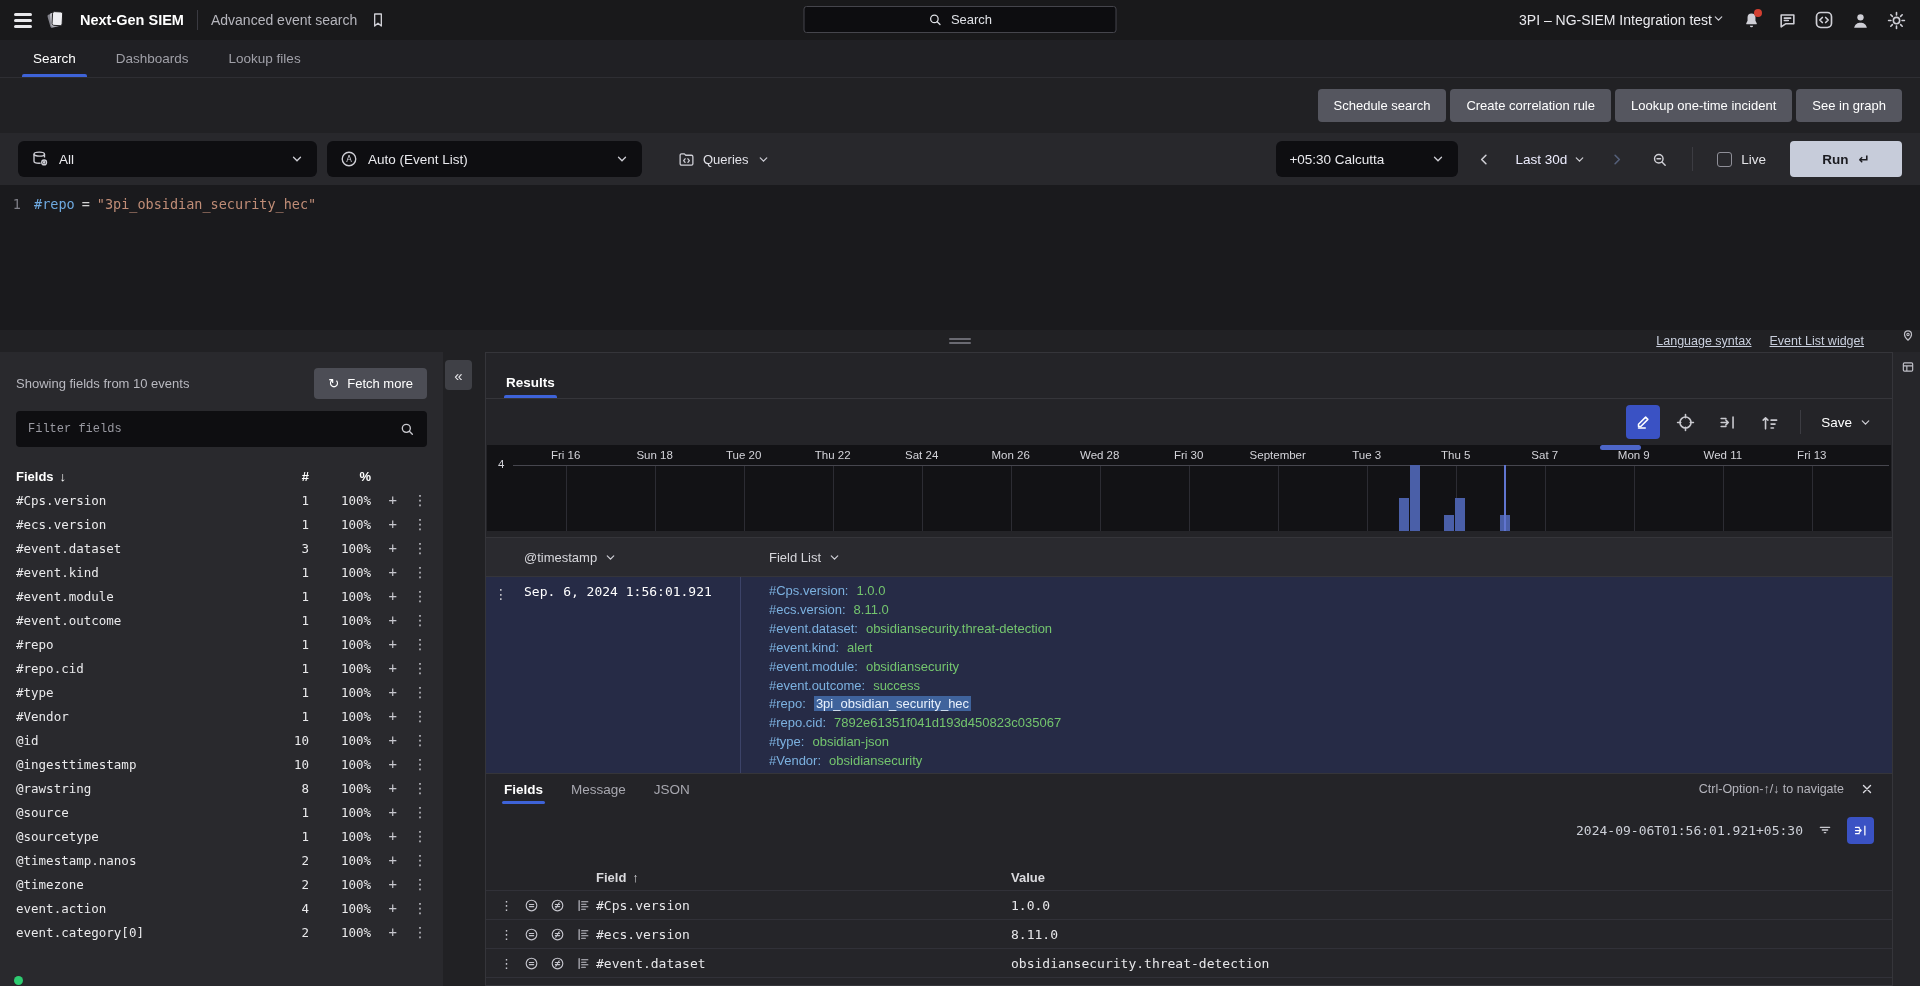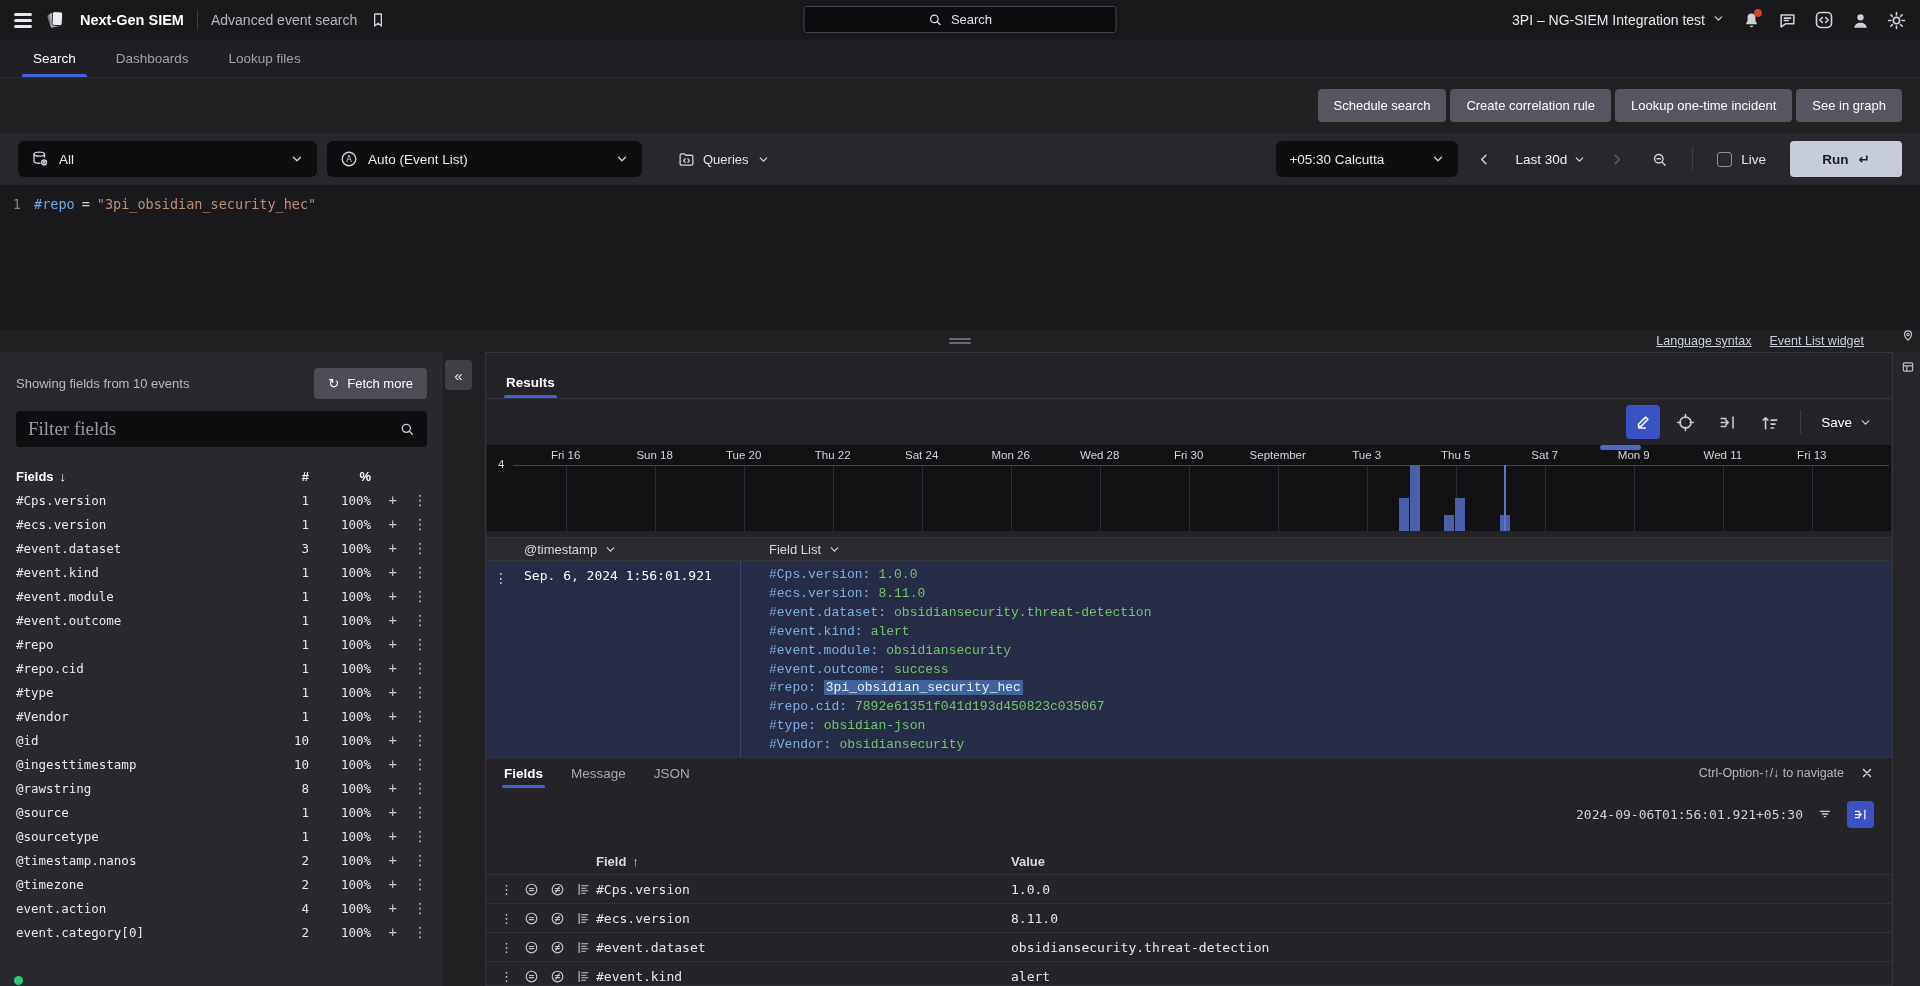--- a/index.html
+++ b/index.html
@@ -17,21 +17,21 @@
   
   .topbar{height:40px;background:var(--topbar);display:flex;align-items:center;padding:0 14px;gap:13px;position:relative}
   .burger{display:flex;flex-direction:column;gap:3px;cursor:pointer}
   .burger i{display:block;width:18px;height:3px;border-radius:2px;background:#e8e8ec}
   .product{font-weight:700;font-size:14.5px;color:#fff;white-space:nowrap}
   .vdiv{width:1px;height:20px;background:#3a3a41}
   .section{color:#b6b6bd;font-size:14px;white-space:nowrap}
   .gsearch{position:absolute;left:50%;top:6px;transform:translateX(-50%);width:313px;height:27px;
     background:#0d0d10;border:1px solid #45454c;border-radius:3px;display:flex;align-items:center;justify-content:center;gap:8px;color:#dfe1e6}
   .top-right{margin-left:auto;display:flex;align-items:center;gap:17px}
-  .workspace{display:flex;align-items:flex-start;gap:7px;font-size:14px;color:#eaeaee;white-space:nowrap}
+  .workspace{display:flex;align-items:flex-start;font-size:14px;color:#eaeaee;white-space:nowrap}
   .bell-wrap{position:relative}
   .bell-dot{position:absolute;top:-2px;right:-1px;width:8px;height:8px;border-radius:50%;background:#d23f31}
   
   .tabbar{height:38px;background:var(--tabbar);border-bottom:1px solid var(--line2);display:flex;align-items:stretch;padding:0 16px;gap:6px}
   .ntab{display:flex;align-items:center;padding:0 17px;color:var(--dim);font-size:13.5px;position:relative;cursor:pointer}
   .ntab.active{color:#fff}
   .ntab.active::after{content:"";position:absolute;left:6px;right:6px;bottom:0;height:3px;background:#3e63d8;border-radius:2px 2px 0 0}
   
   .actions{height:55px;display:flex;align-items:center;justify-content:flex-end;gap:4px;padding:0 18px}
   .action-btn{background:#55565f;border:none;color:#fff;font-family:var(--ui);font-size:13px;padding:9px 16px;border-radius:4px;cursor:pointer;white-space:nowrap}
@@ -61,21 +61,21 @@
   .mlink{color:#c9cfdd;font-size:12.5px;text-decoration:underline;cursor:pointer}
   .rail-icons{position:absolute;right:5px;top:-2px;display:flex;flex-direction:column;gap:18px;color:#c0c0c8}
   
   .main{display:flex;height:634px}
   .lpanel{width:443px;background:var(--panel);display:flex;flex-direction:column}
   .lp-head{display:flex;align-items:center;justify-content:space-between;padding:16px 16px 12px}
   .lp-summary{color:#b9b9c0;font-size:13px}
   .fetch-btn{background:#4c4d55;border:none;color:#fff;border-radius:4px;height:31px;padding:0 14px;
     display:flex;align-items:center;gap:8px;font-family:var(--ui);font-size:13px;cursor:pointer}
   .filter-wrap{margin:0 16px 16px;height:36px;background:var(--well);border-radius:4px;display:flex;align-items:center;padding:0 12px}
-  .filter-wrap input{flex:1;background:transparent;border:none;outline:none;color:var(--txt);font-family:Liberation Serif, serif;font-size:19px}
+  .filter-wrap input{flex:1;background:transparent;border:none;outline:none;color:var(--txt);font-family:Liberation Mono, monospace;font-size:12px}
   .filter-wrap input::placeholder{color:#9a9aa2}
   .fl-header{display:flex;align-items:center;padding:6px 16px 4px;font-weight:700;font-size:13px;color:#fff}
   .fl-header .fh-name{display:flex;gap:6px;align-items:center;flex:1}
   .col-count{width:44px;text-align:right}.col-pct{width:62px;text-align:right}.col-icons{width:56px}
   .frow{display:flex;align-items:center;height:24px;padding:0 16px;font-family:var(--mono);font-size:12.5px;color:#eaeaec;cursor:pointer}
   .frow .fname{flex:1;white-space:nowrap;overflow:hidden}
   .ficons{width:56px;display:flex;justify-content:flex-end;gap:16px;color:#c6c6cd;font-size:14px}
   .ficons span{cursor:pointer}
   .fields-list{flex:1;overflow:hidden}
   .lp-status{margin-top:auto;height:14px;position:relative}
@@ -96,29 +96,29 @@
   .chart{height:86px;background:var(--chart);position:relative;overflow:hidden;margin:0 1px 6px;cursor:crosshair}
   .tick-label{position:absolute;top:4px;transform:translateX(-50%);font-size:11.5px;color:#d4d4da;white-space:nowrap}
   .ylab{position:absolute;left:11px;top:13px;font-size:11.5px;color:#d4d4da}
   .hline{position:absolute;top:20px;left:26px;right:2px;height:1px;background:#46464e}
   .plot{position:absolute;left:0;right:0;top:20px;bottom:0}
   .gridline{position:absolute;top:1px;bottom:0;width:1px;background:#2c2c33}
   .bar{position:absolute;bottom:0;width:10px;transform:translateX(-50%);background:var(--bar)}
   .evmarker{position:absolute;top:0;bottom:0;width:2px;transform:translateX(-50%);background:#6075d0}
   .scrollpill{position:absolute;top:0;height:5px;border-radius:3px;background:#4d66c8;cursor:pointer}
   
-  .cols-head{height:24px;background:#2a2a2f;border-top:1px solid var(--line);border-bottom:1px solid var(--line);
+  .cols-head{height:40px;background:#2a2a2f;border-top:1px solid var(--line);border-bottom:1px solid var(--line);
     display:flex;align-items:center;font-size:13px;color:#d7d7dc}
   .kcol{width:30px;display:flex;justify-content:center;color:#c9c9cf}
   .tscol{width:225px;display:flex;align-items:center;gap:7px;padding-left:8px}
   .flcol{flex:1;display:flex;align-items:center;gap:7px;padding-left:28px}
   .event-row{height:196px;background:var(--selrow);display:flex;cursor:pointer}
   .event-row .kcol{padding-top:9px;align-items:flex-start;font-size:14px}
   .ev-ts{width:225px;padding:7px 0 0 8px;font-family:var(--mono);font-size:13px;color:#fff;border-right:1px solid #3c4368}
-  .ev-detail{flex:1;padding:5px 0 0 28px;font-family:Liberation Mono, monospace;font-size:13px;line-height:18.9px;overflow:hidden}
+  .ev-detail{flex:1;padding:5px 0 0 28px;font-family:Liberation Sans, sans-serif;font-size:13px;line-height:18.9px;overflow:hidden}
   .dkey{color:var(--keyblue)}
   .dval{color:var(--valgreen);margin-left:8px}
   .dval.hl{background:var(--hlbg);color:#e8f1fc;padding:0 2px}
   
   .inspector{flex:1;border-top:1px solid var(--line);display:flex;flex-direction:column;min-height:0}
   .itabs{height:30px;display:flex;align-items:center;padding:0 18px;gap:28px}
   .itab{font-size:13.5px;color:#a8a8b0;height:100%;display:flex;align-items:center;position:relative;cursor:pointer}
   .itab.active{color:#fff;font-weight:700}
   .itab.active::after{content:"";position:absolute;left:-2px;right:-2px;bottom:0;height:3px;background:#3e63d8;border-radius:2px}
   .itabs-right{margin-left:auto;display:flex;align-items:center;gap:16px;color:#b4b4bc;font-size:12.5px}

